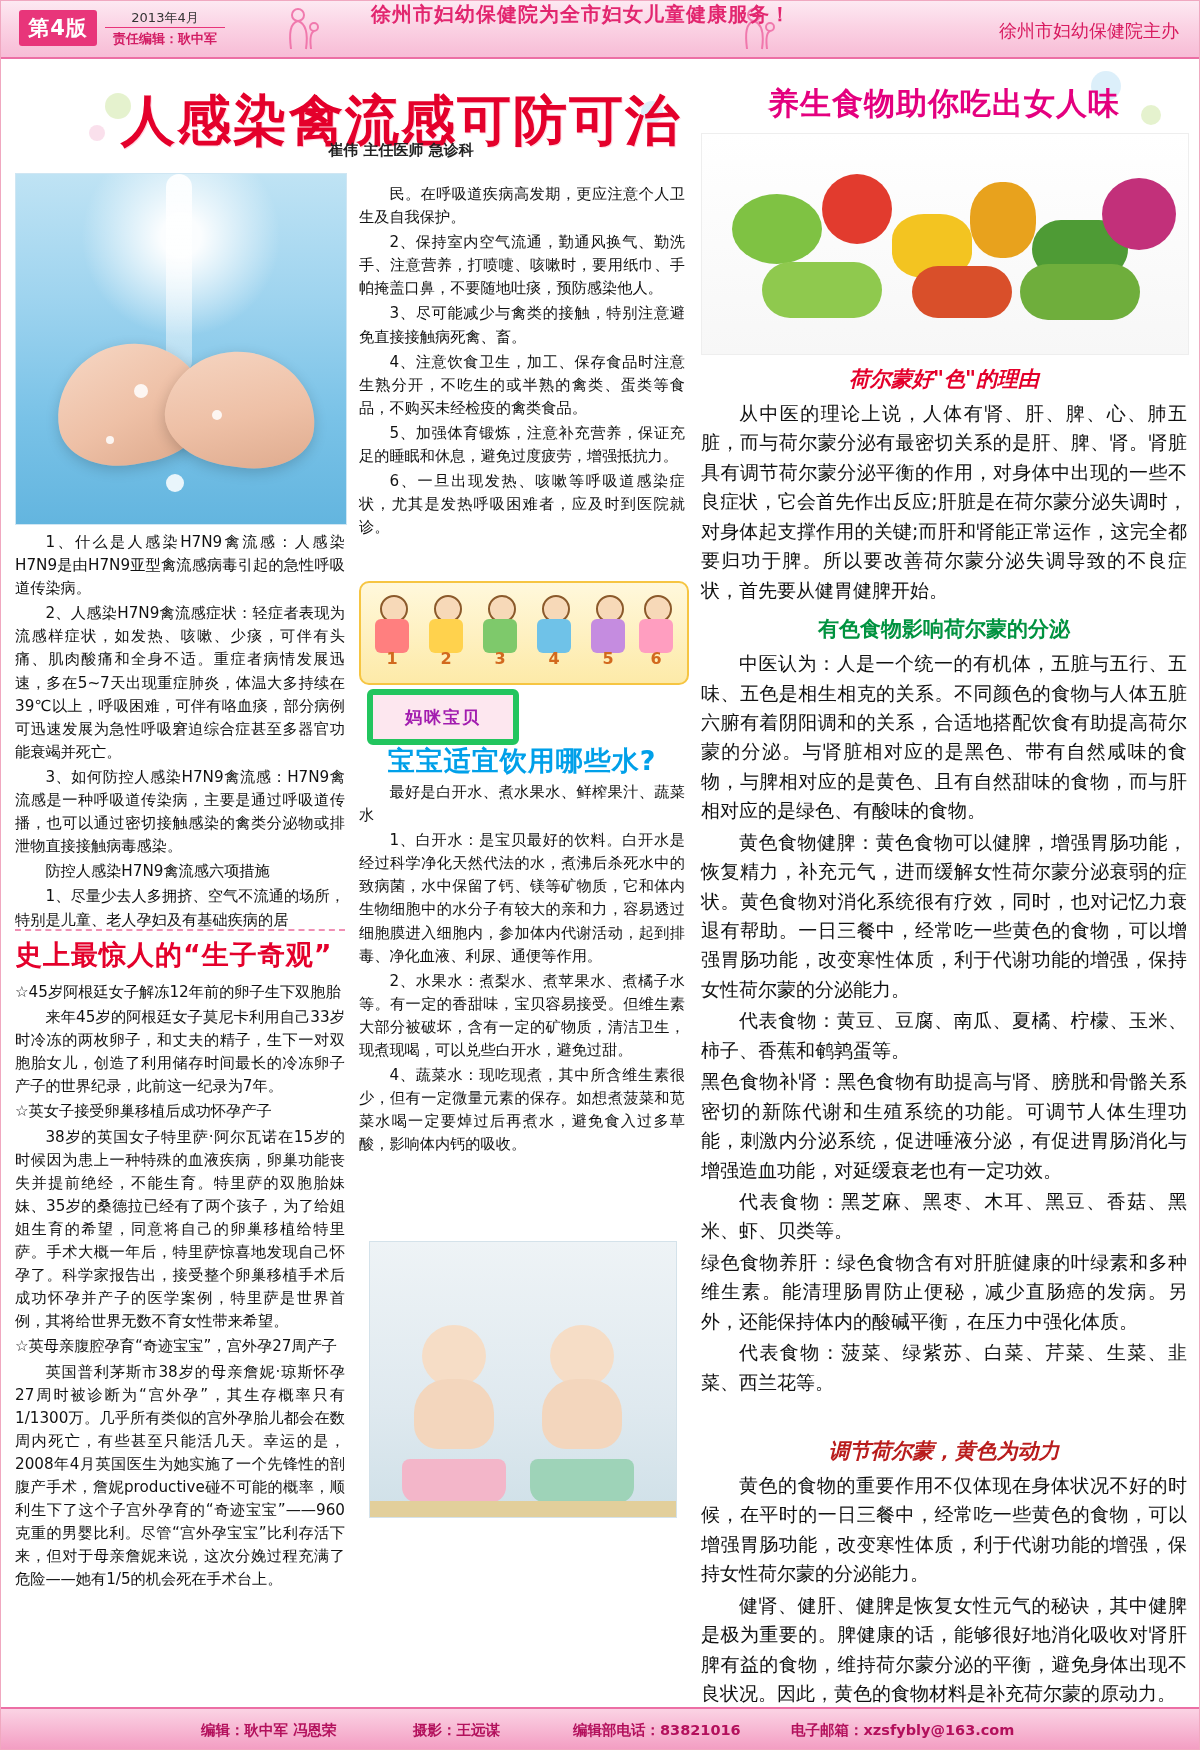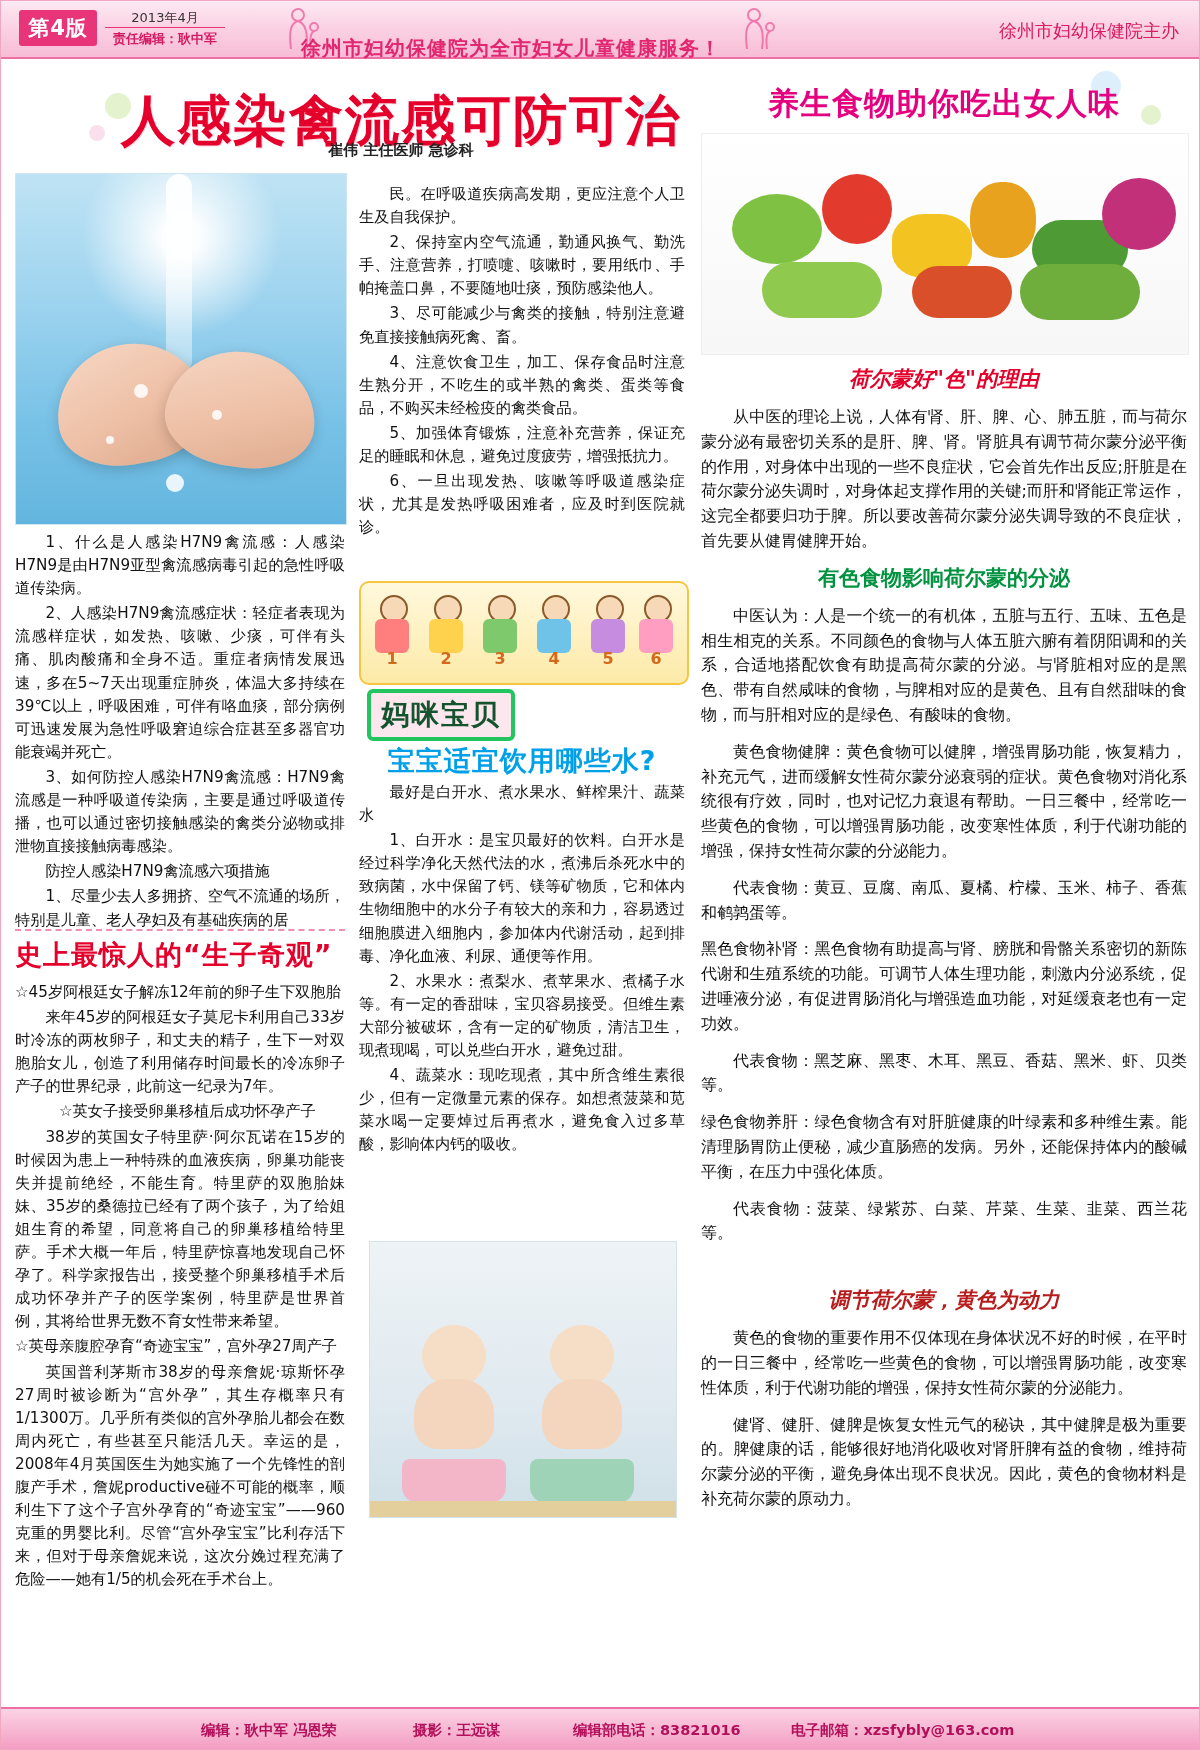--- a/index.html
+++ b/index.html
@@ -31,22 +31,22 @@
     position:absolute; left:104px; top:7px; width:120px; height:19px;
     font-size:13px; color:#333; text-align:center; line-height:19px;
     border-bottom:1px solid #e8357a;
   }
   .mh-editor{
     position:absolute; left:104px; top:28px; width:120px; height:20px;
     font-size:13px; color:#d21b63; text-align:center; line-height:20px;
     font-weight:bold;
   }
   .mh-center{
-    position:absolute; left:300px; top:34px; width:560px;
-    font-size:20px; font-weight:bold; color:#e2266f;
+    position:absolute; left:300px; top:0; width:560px;
+    text-align:center; font-size:20px; font-weight:bold; color:#e2266f;
     letter-spacing:1px;
   }
   .mh-right{
     position:absolute; right:22px; top:18px;
     font-size:18px; font-weight:normal; color:#d81b60;
   }
   .mh-fig{
     position:absolute; top:6px; width:42px; height:44px; opacity:.85;
   }
   .mh-fig svg{display:block;}
@@ -111,23 +111,23 @@
     overflow:hidden;
   }
   .kid{
     position:absolute; top:12px; width:46px; height:76px;
   }
   .kid .head{ position:absolute; left:11px; top:0; width:24px; height:24px; border-radius:50%; background:#f7d9b8; border:2px solid #8b5a2b;}
   .kid .body{ position:absolute; left:6px; top:24px; width:34px; height:34px; border-radius:6px;}
   .kid .num{ position:absolute; left:0; top:54px; width:46px; text-align:center; font-size:16px; font-weight:bold; color:#d2691e;}
   .mommy-badge{
     position:absolute; left:366px; top:688px; width:140px; height:44px;
-    border:4px solid #22c55e; border-radius:6px;
-    background:#fde7ef; color:#14532d;
-    font-size:28px; font-weight:bold; text-align:center; line-height:44px;
+    border:6px solid #22c55e; border-radius:6px;
+    background:#fde7ef; color:#a21caf;
+    font-size:17px; font-weight:bold; text-align:center; line-height:44px;
     letter-spacing:2px;
   }
   .headline3{
     position:absolute; left:358px; top:742px; width:326px;
     font-size:27px; font-weight:bold; color:#00a0e9; text-align:center;
     letter-spacing:1px;
   }
   .colM2{ position:absolute; left:358px; top:780px; width:326px; }
   .photo-babies{
     position:absolute; left:368px; top:1240px; width:306px; height:275px;
@@ -151,21 +151,21 @@
   }
   .veg{ position:absolute; border-radius:50%; }
   .sub-red{
     font-size:21px; font-weight:bold; color:#e4002b; text-align:center;
     margin:8px 0 6px 0; font-style:italic;
   }
   .sub-green{
     font-size:21px; font-weight:bold; color:#00923f; text-align:center;
     margin:10px 0 6px 0;
   }
-  .colR .col-text p{ font-size:16px; line-height:1.55;margin-top:12px; }
+  .colR .col-text p{ font-size:19px; line-height:1.55; }
   
   .footer{
     position:absolute; left:0; bottom:0; width:1200px; height:40px;
     background:linear-gradient(180deg,#fbd3e4 0%, #f39ec3 100%);
     border-top:2px solid #ec6fa5;
     color:#b3105c; font-size:14.5px; font-weight:bold;
   }
   .footer span{ position:absolute; top:12px; }
   .f1{ left:200px; }
   .f2{ left:412px; }
@@ -240,21 +240,21 @@
 
   <div style="position:absolute;left:14px;top:920px;width:330px;">
     <div class="divider-dot"></div>
   </div>
 
   <div class="colL" style="top:930px;">
     <div class="headline2">史上最惊人的“生子奇观”</div>
     <div class="col-text">
       <p style="text-indent:0;">☆45岁阿根廷女子解冻12年前的卵子生下双胞胎</p>
       <p>来年45岁的阿根廷女子莫尼卡利用自己33岁时冷冻的两枚卵子，和丈夫的精子，生下一对双胞胎女儿，创造了利用储存时间最长的冷冻卵子产子的世界纪录，此前这一纪录为7年。</p>
-      <p style="text-indent:0;margin-left:44px;">☆英女子接受卵巢移植后成功怀孕产子</p>
+      <p style="text-indent:0;">☆英女子接受卵巢移植后成功怀孕产子</p>
       <p>38岁的英国女子特里萨·阿尔瓦诺在15岁的时候因为患上一种特殊的血液疾病，卵巢功能丧失并提前绝经，不能生育。特里萨的双胞胎妹妹、35岁的桑德拉已经有了两个孩子，为了给姐姐生育的希望，同意将自己的卵巢移植给特里萨。手术大概一年后，特里萨惊喜地发现自己怀孕了。科学家报告出，接受整个卵巢移植手术后成功怀孕并产子的医学案例，特里萨是世界首例，其将给世界无数不育女性带来希望。</p>
       <p style="text-indent:0;">☆英母亲腹腔孕育“奇迹宝宝”，宫外孕27周产子</p>
       <p>英国普利茅斯市38岁的母亲詹妮·琼斯怀孕27周时被诊断为“宫外孕”，其生存概率只有1/1300万。几乎所有类似的宫外孕胎儿都会在数周内死亡，有些甚至只能活几天。幸运的是，2008年4月英国医生为她实施了一个先锋性的剖腹产手术，詹妮productive碰不可能的概率，顺利生下了这个子宫外孕育的“奇迹宝宝”——960克重的男婴比利。尽管“宫外孕宝宝”比利存活下来，但对于母亲詹妮来说，这次分娩过程充满了危险——她有1/5的机会死在手术台上。</p>
     </div>
   </div>
 
   <div class="colM col-text">
     <p>民。在呼吸道疾病高发期，更应注意个人卫生及自我保护。</p>
     <p>2、保持室内空气流通，勤通风换气、勤洗手、注意营养，打喷嚏、咳嗽时，要用纸巾、手帕掩盖口鼻，不要随地吐痰，预防感染他人。</p>
     <p>3、尽可能减少与禽类的接触，特别注意避免直接接触病死禽、畜。</p>

